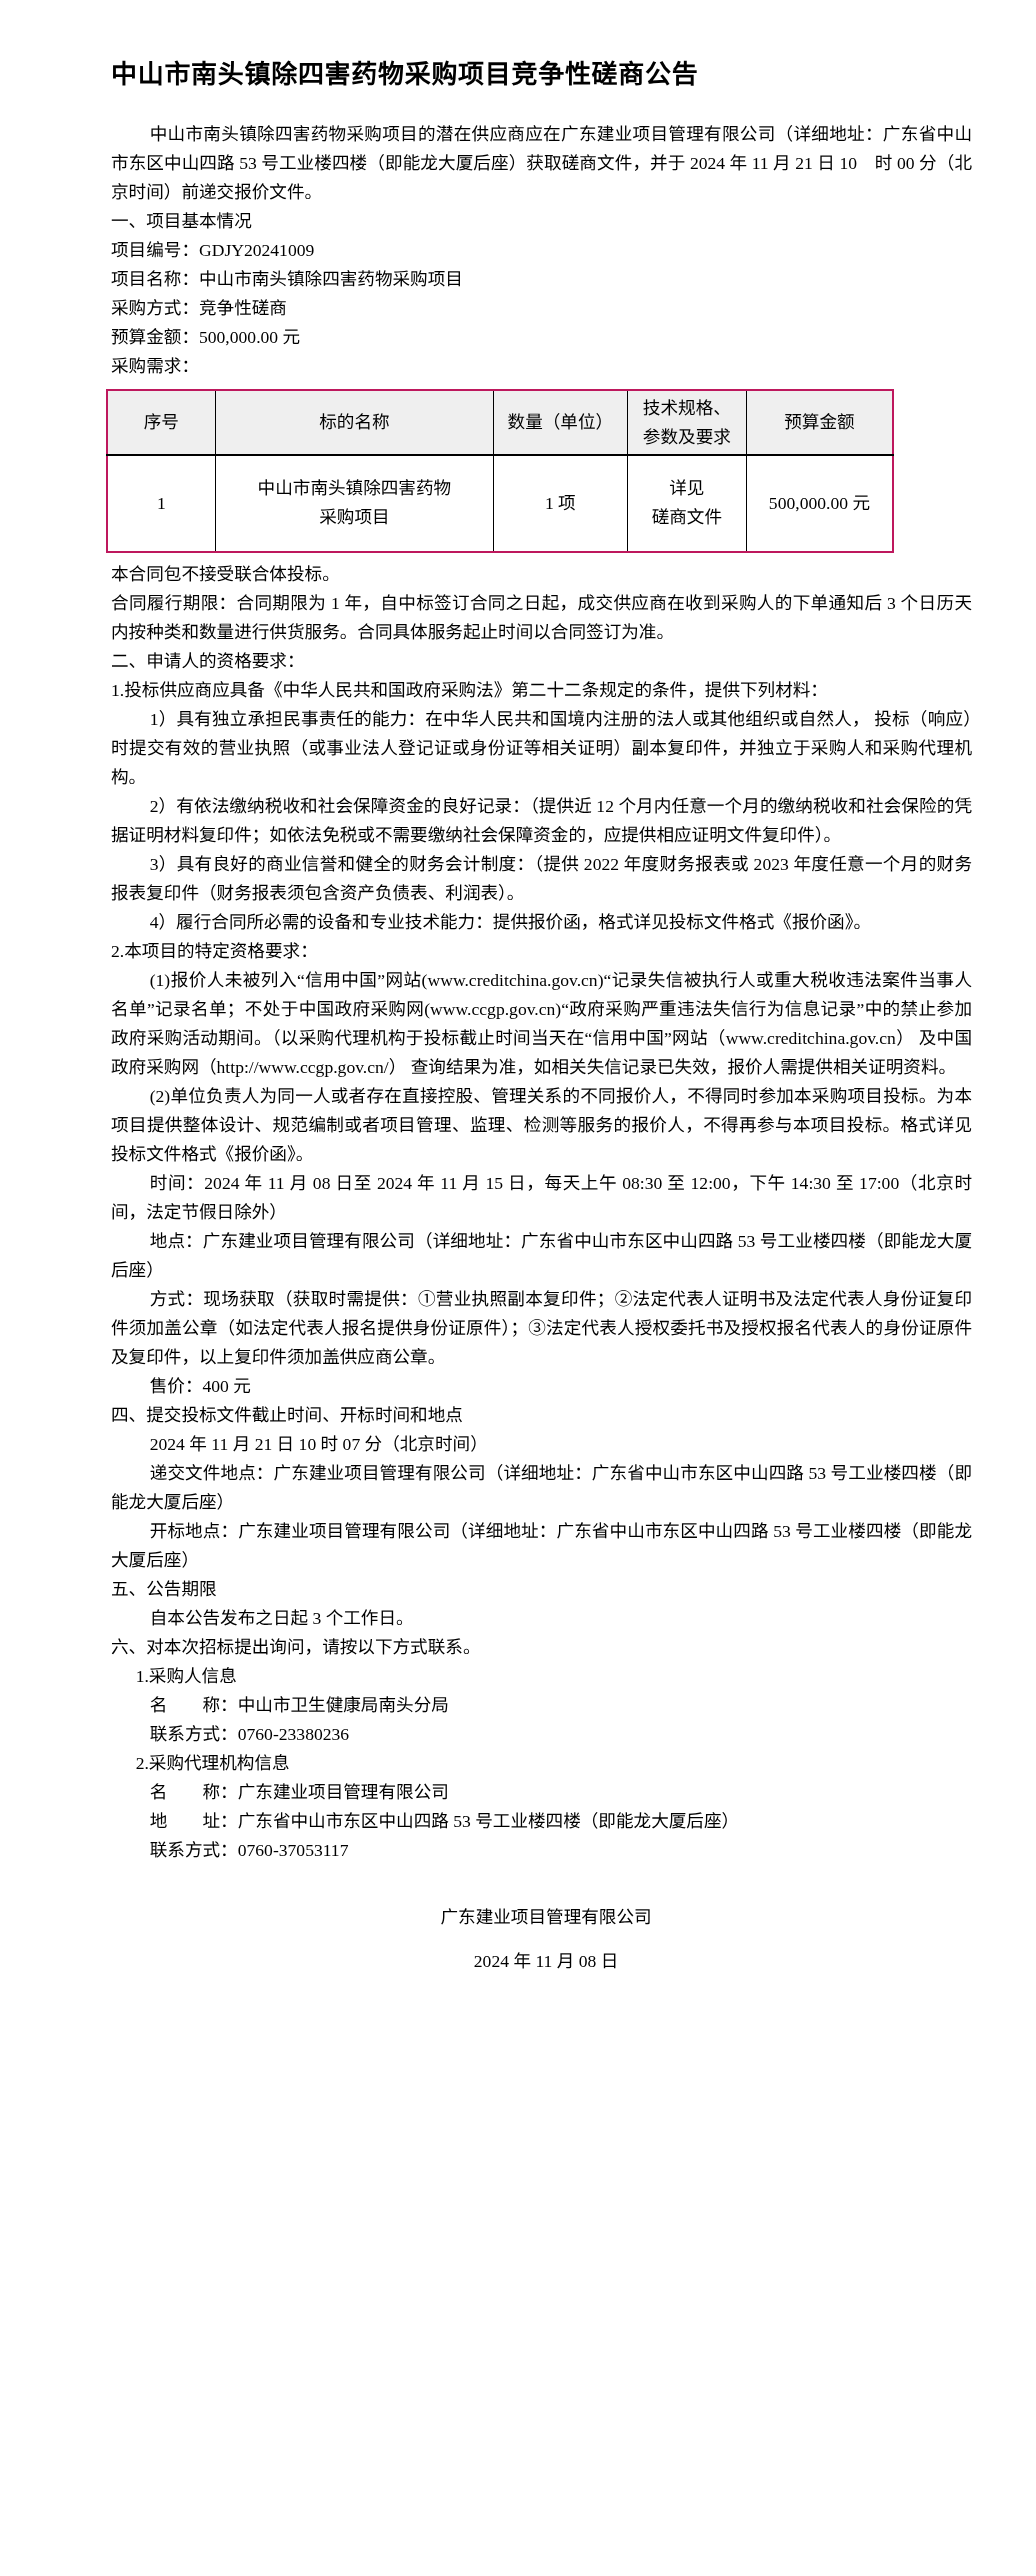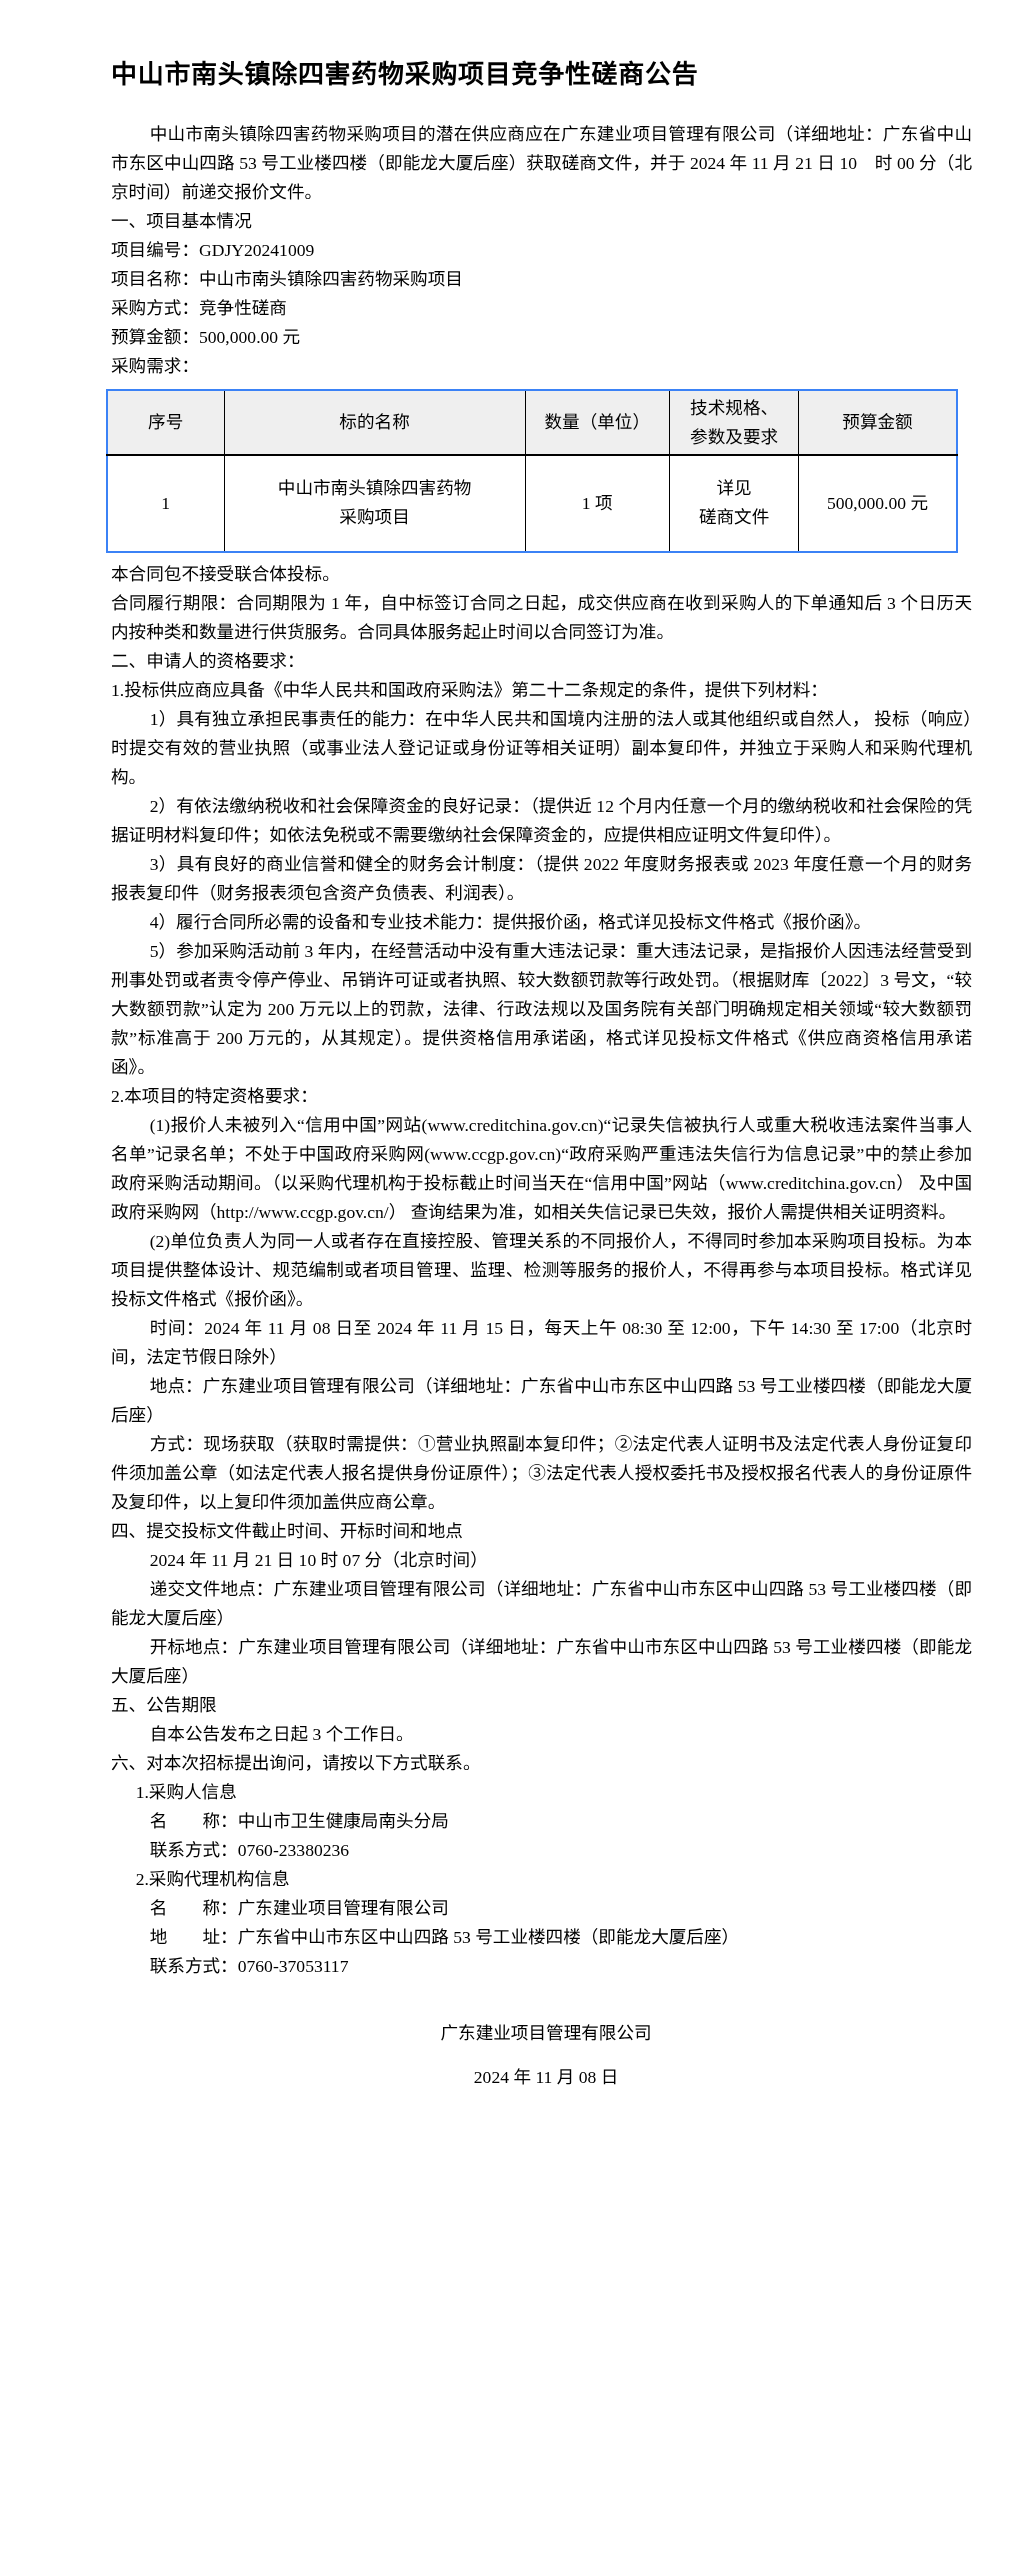--- a/index.html
+++ b/index.html
@@ -23,24 +23,24 @@
   p {
     margin: 0;
     line-height: 29px;
     text-align: justify;
   }
   .indent { text-indent: 2.2em; }
   .sub1   { text-indent: 1.4em; }
   .sub2   { text-indent: 2.2em; }
   table.req {
     border-collapse: collapse;
-    width: 852px;
+    width: 788px;
     margin: 7.8px 0 7.8px -5.2px;
     table-layout: fixed;
-    border: 2px solid #3b82f6;
+    border: 2px solid #be185d;
   }
   table.req th, table.req td {
     border: 1px solid #000;
     text-align: center;
     vertical-align: middle;
     font-weight: normal;
     padding: 2.6px 5.2px;
     line-height: 29px;
     font-size: 17.6px;
     overflow: hidden;
@@ -105,28 +105,28 @@
 
   <p>本合同包不接受联合体投标。</p>
   <p>合同履行期限：合同期限为 1 年，自中标签订合同之日起，成交供应商在收到采购人的下单通知后 3 个日历天内按种类和数量进行供货服务。合同具体服务起止时间以合同签订为准。</p>
 
   <p>二、申请人的资格要求：</p>
   <p>1.投标供应商应具备《中华人民共和国政府采购法》第二十二条规定的条件，提供下列材料：</p>
   <p class="indent">1）具有独立承担民事责任的能力：在中华人民共和国境内注册的法人或其他组织或自然人， 投标（响应）时提交有效的营业执照（或事业法人登记证或身份证等相关证明）副本复印件，并独立于采购人和采购代理机构。</p>
   <p class="indent">2）有依法缴纳税收和社会保障资金的良好记录：（提供近 12 个月内任意一个月的缴纳税收和社会保险的凭据证明材料复印件；如依法免税或不需要缴纳社会保障资金的，应提供相应证明文件复印件）。</p>
   <p class="indent">3）具有良好的商业信誉和健全的财务会计制度：（提供 2022 年度财务报表或 2023 年度任意一个月的财务报表复印件（财务报表须包含资产负债表、利润表）。</p>
   <p class="indent">4）履行合同所必需的设备和专业技术能力：提供报价函，格式详见投标文件格式《报价函》。</p>
-  <p class="indent">5）参加采购活动前 3 年内，在经营活动中没有重大违法记录：重大违法记录，是指报价人因违法经营受到刑事处罚或者责令停产停业、吊销许可证或者执照、较大数额罚款等行政处罚。（根据财库〔2022〕3 号文，“较大数额罚款”认定为 200 万元以上的罚款，法律、行政法规以及国务院有关部门明确规定相关领域“较大数额罚款”标准高于 200 万元的，从其规定）。提供资格信用承诺函，格式详见投标文件格式《供应商资格信用承诺函》。</p>
   <p>2.本项目的特定资格要求：</p>
   <p class="indent">(1)报价人未被列入“信用中国”网站(www.creditchina.gov.cn)“记录失信被执行人或重大税收违法案件当事人名单”记录名单；不处于中国政府采购网(www.ccgp.gov.cn)“政府采购严重违法失信行为信息记录”中的禁止参加政府采购活动期间。（以采购代理机构于投标截止时间当天在“信用中国”网站（www.creditchina.gov.cn） 及中国政府采购网（http://www.ccgp.gov.cn/） 查询结果为准，如相关失信记录已失效，报价人需提供相关证明资料。</p>
   <p class="indent">(2)单位负责人为同一人或者存在直接控股、管理关系的不同报价人，不得同时参加本采购项目投标。为本项目提供整体设计、规范编制或者项目管理、监理、检测等服务的报价人，不得再参与本项目投标。格式详见投标文件格式《报价函》。</p>
 
   <p class="indent">时间：2024 年 11 月 08 日至 2024 年 11 月 15 日，每天上午 08:30 至 12:00，下午 14:30 至 17:00（北京时间，法定节假日除外）</p>
   <p class="indent">地点：广东建业项目管理有限公司（详细地址：广东省中山市东区中山四路 53 号工业楼四楼（即能龙大厦后座）</p>
   <p class="indent">方式：现场获取（获取时需提供：①营业执照副本复印件；②法定代表人证明书及法定代表人身份证复印件须加盖公章（如法定代表人报名提供身份证原件）；③法定代表人授权委托书及授权报名代表人的身份证原件及复印件，以上复印件须加盖供应商公章。</p>
+  <p class="indent">售价：400 元</p>
 
   <p>四、提交投标文件截止时间、开标时间和地点</p>
   <p class="indent">2024 年 11 月 21 日 10 时 07 分（北京时间）</p>
   <p class="indent">递交文件地点：广东建业项目管理有限公司（详细地址：广东省中山市东区中山四路 53 号工业楼四楼（即能龙大厦后座）</p>
   <p class="indent">开标地点：广东建业项目管理有限公司（详细地址：广东省中山市东区中山四路 53 号工业楼四楼（即能龙大厦后座）</p>
 
   <p>五、公告期限</p>
   <p class="indent">自本公告发布之日起 3 个工作日。</p>
 
   <p>六、对本次招标提出询问，请按以下方式联系。</p>

